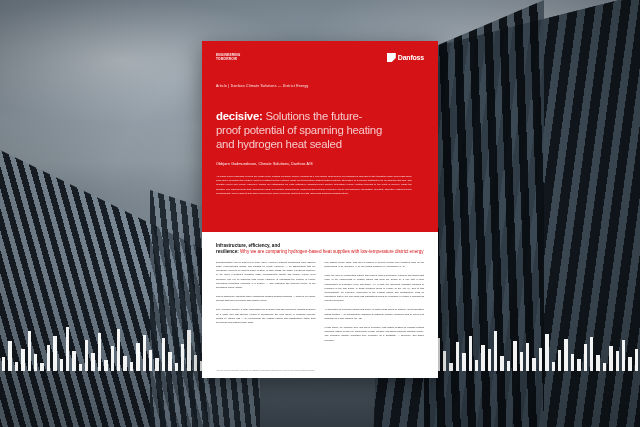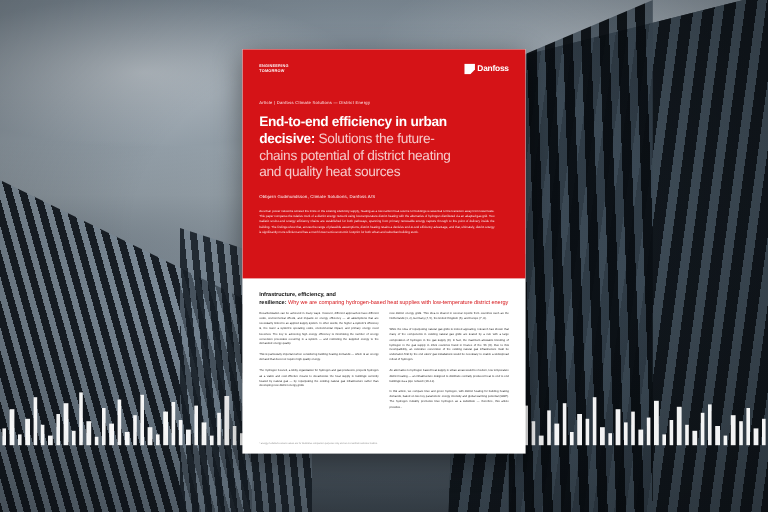--- a/index.html
+++ b/index.html
@@ -379,24 +379,24 @@
         <div class="tomorrow">ENGINEERING<br>TOMORROW</div>
         <div class="logo-wrap">
           <div class="logo-mark"></div>
           <div class="logo-text">Danfoss</div>
         </div>
       </div>
 
       <div class="doc-meta">Article | Danfoss Climate Solutions — District Energy</div>
 
       <div class="doc-title">
-        <span>End-to-end efficiency in urban</span><br>
+        <br>
         <span>decisive:</span><span class="soft"> Solutions the future-</span><br>
-        <span class="soft">chains potential of district heating</span><br>
-        <span class="soft">and quality heat sources</span>
+        <span class="soft">proof potential of spanning heating</span><br>
+        <span class="soft">and hydrogen heat sealed</span>
       </div>
 
       <div class="doc-author">Obbjørn Gudmundsson, Climate Solutions, Danfoss A/S</div>
       <div class="doc-abstract">As urban power networks exceed the limits of the existing electricity supply, heating as a low-carbon heat source for buildings is essential to the transition away from fossil fuels. This paper compares the relative merit of a district energy network using low-temperature district heating with the alternative of hydrogen distributed via an adapted gas grid. Two realistic end-to-end energy efficiency chains are established for both pathways, spanning from primary renewable energy capture through to the point of delivery inside the building. The findings show that, across the range of plausible assumptions, district heating retains a decisive end-to-end efficiency advantage, and that, ultimately, district energy is significantly more efficient and has a much lower socio-economic footprint for both urban and suburban building stock.</div>
     </div>
 
     <div class="doc-body">
       <div class="sec-head">
         <span>Infrastructure, efficiency, and</span>
       </div>

